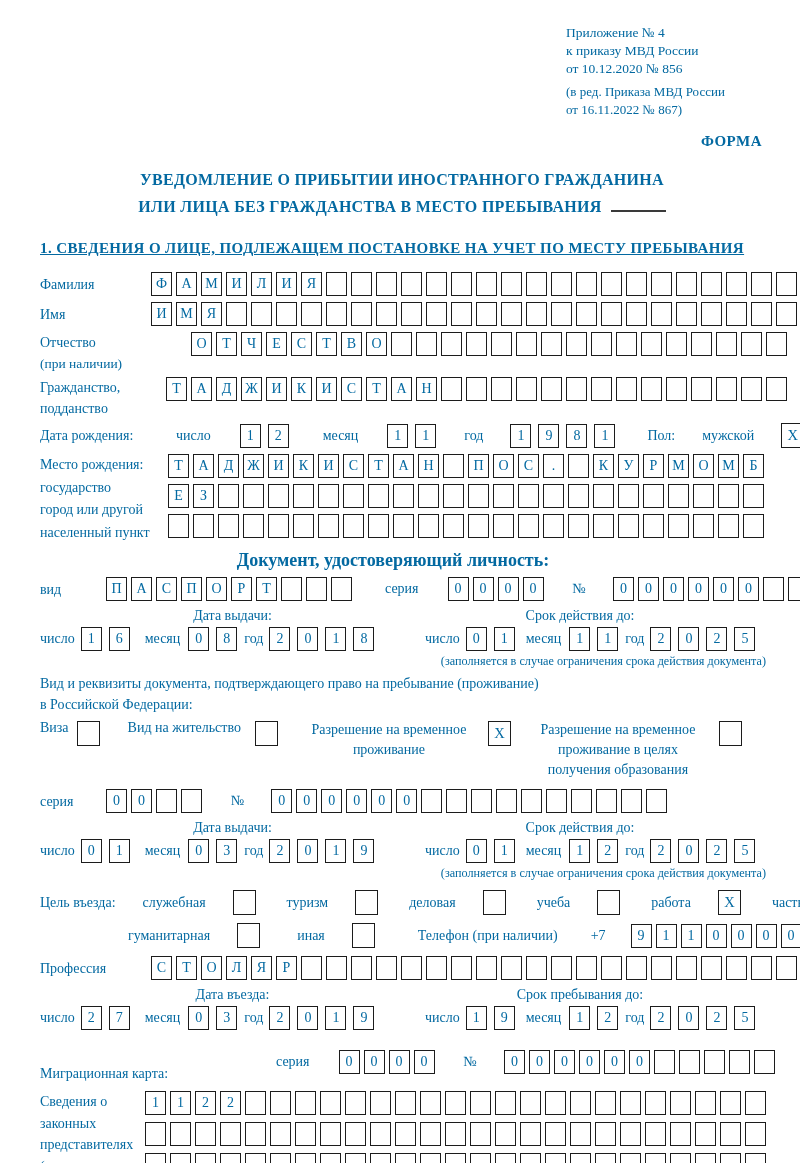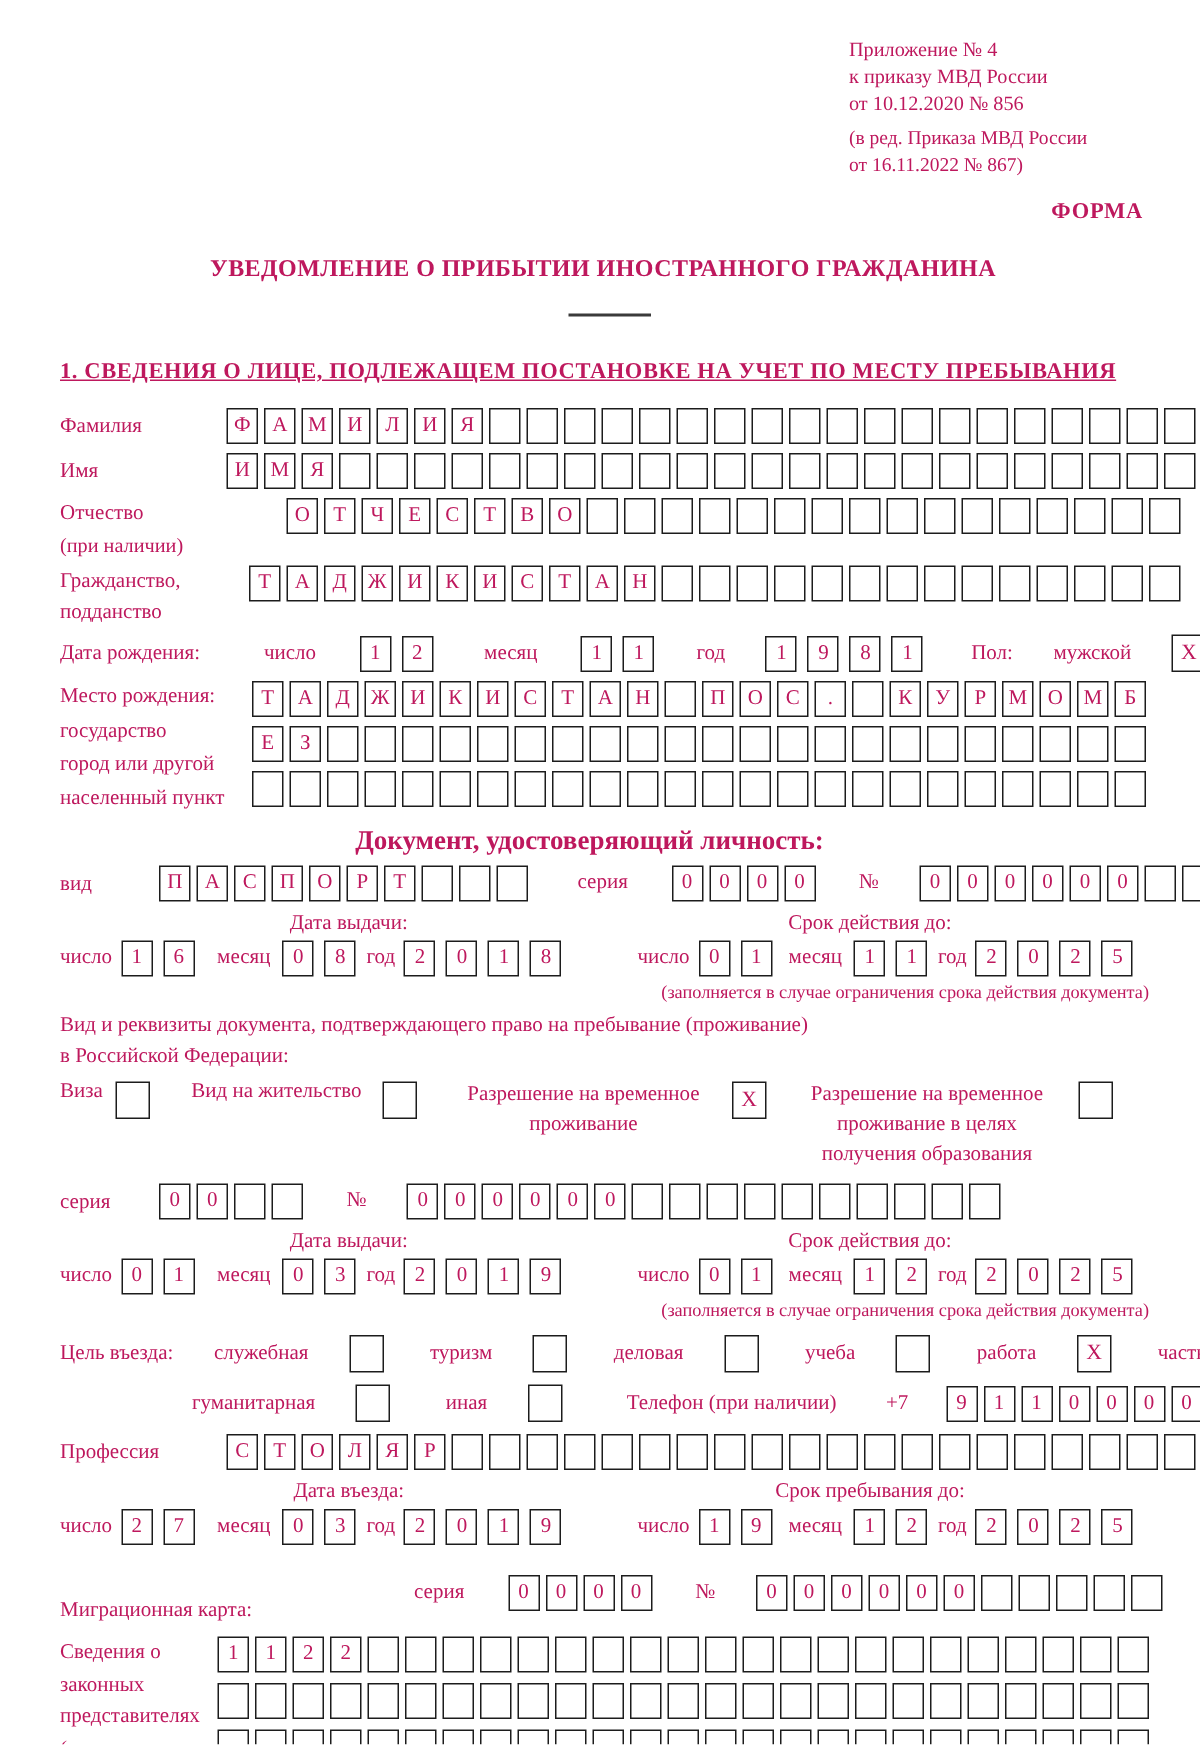--- a/index.html
+++ b/index.html
@@ -1,20 +1,20 @@
 <!DOCTYPE html>
 <html><head>
 <meta charset="utf-8">
 <style>
   html,body{margin:0;padding:0;background:#fff;}
   .page{
     width:800px;height:1163px;box-sizing:border-box;
     padding:24px 10px 0 40px;
     font-family:"Liberation Serif","DejaVu Serif",serif;
-    color:#be185d;overflow:hidden;background:#fff;
+    color:#0369a1;overflow:hidden;background:#fff;
   }
   .appendix{margin-left:auto;margin-right:24px;width:200px;font-size:13.5px;line-height:18px;}
   .amend{margin-top:5px;font-size:13px;}
   .forma{font-weight:bold;font-size:15px;text-align:right;margin:14px 28px 0 0;letter-spacing:.5px;}
   .title{text-align:center;font-weight:bold;font-size:16px;line-height:27px;margin-top:16px;letter-spacing:.3px;padding-right:26px;}
   .blank-line{display:inline-block;width:55px;border-bottom:2px solid #3a3a3a;margin-left:9px;}
   .section1{font-weight:bold;font-size:15px;margin-top:20px;letter-spacing:.4px;white-space:nowrap;padding-right:6px;text-decoration:underline;}
   .row{display:flex;align-items:center;margin-top:6px;white-space:nowrap;gap:21px;}
   .row.start{align-items:flex-start;}
   .lbl{font-size:14px;flex:none;line-height:21px;}
@@ -63,21 +63,21 @@
       <div>(в ред. Приказа МВД России</div>
       <div>от 16.11.2022 № 867)</div>
     </div>
   </div>
 
   <div class="forma">ФОРМА</div>
 
   <div class="title">
     <div>УВЕДОМЛЕНИЕ О ПРИБЫТИИ ИНОСТРАННОГО ГРАЖДАНИНА</div>
     <div>
-      <span class="blank-line"></span>
+      <span>ИЛИ ЛИЦА БЕЗ ГРАЖДАНСТВА В МЕСТО ПРЕБЫВАНИЯ</span><span class="blank-line"></span>
     </div>
   </div>
 
   <div class="section1">1. СВЕДЕНИЯ О ЛИЦЕ, ПОДЛЕЖАЩЕМ ПОСТАНОВКЕ НА УЧЕТ ПО МЕСТУ ПРЕБЫВАНИЯ</div>
 
   <div class="row" style="margin-top:15px">
     <div class="lbl w90">Фамилия</div>
     <div class="grid">
         <span class="cell">Ф</span>
         <span class="cell">А</span>

